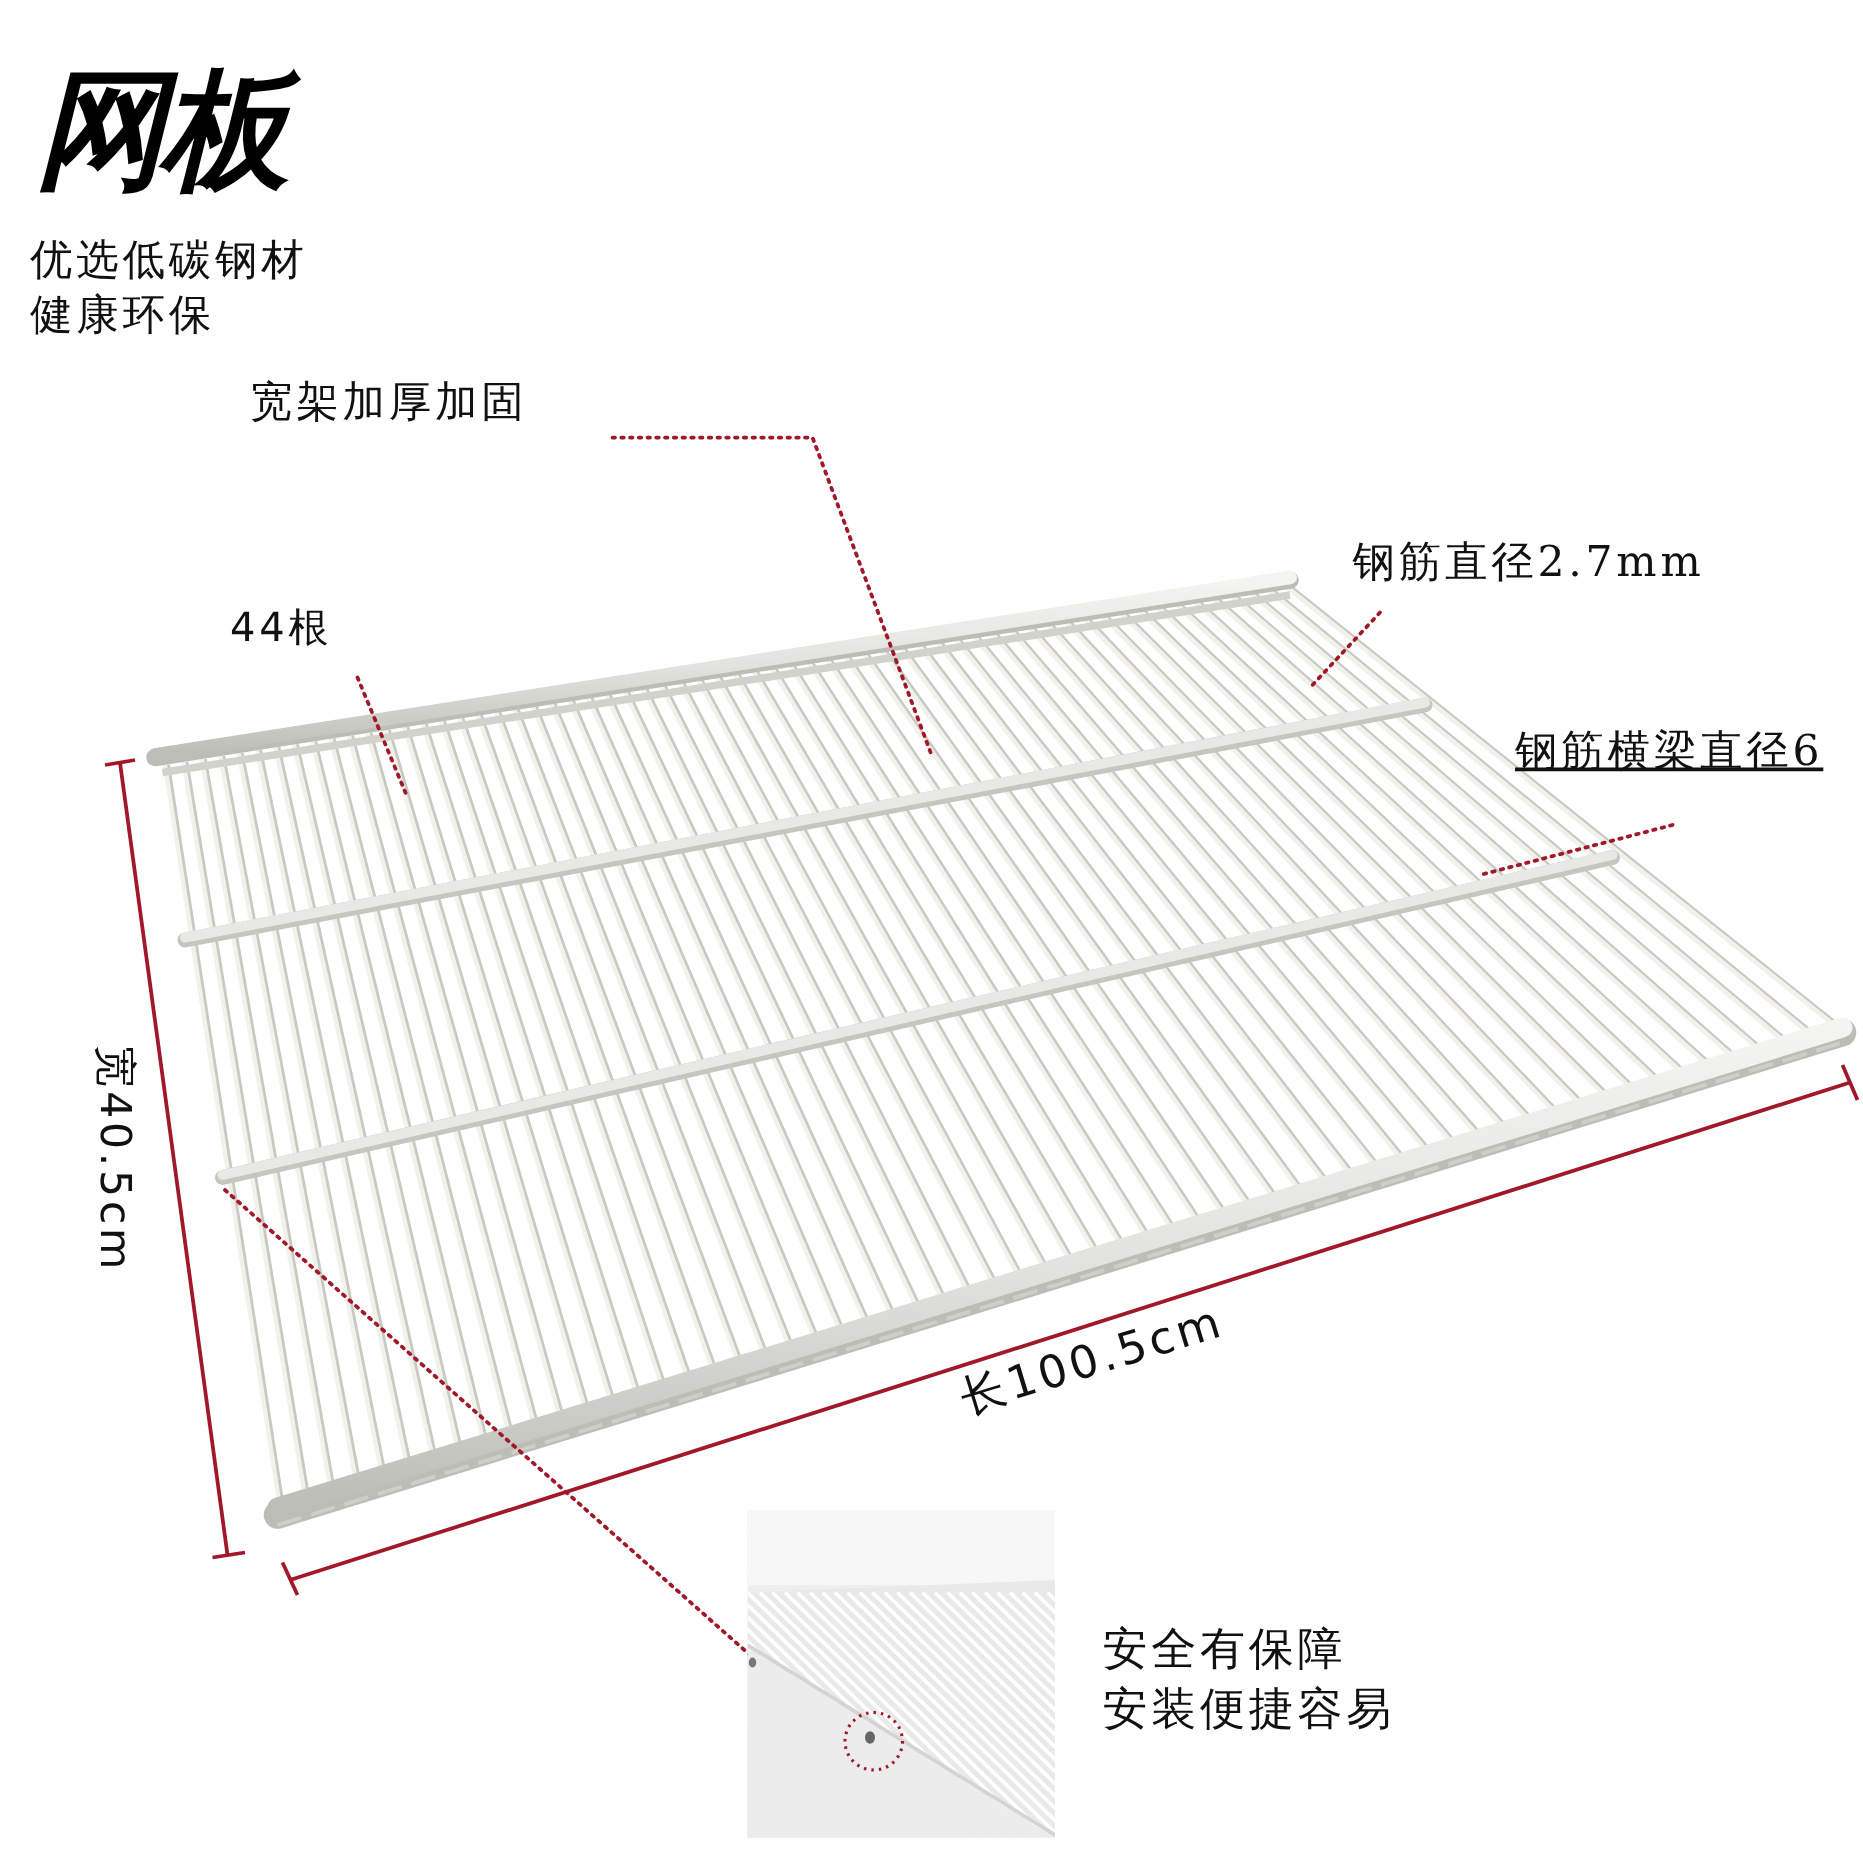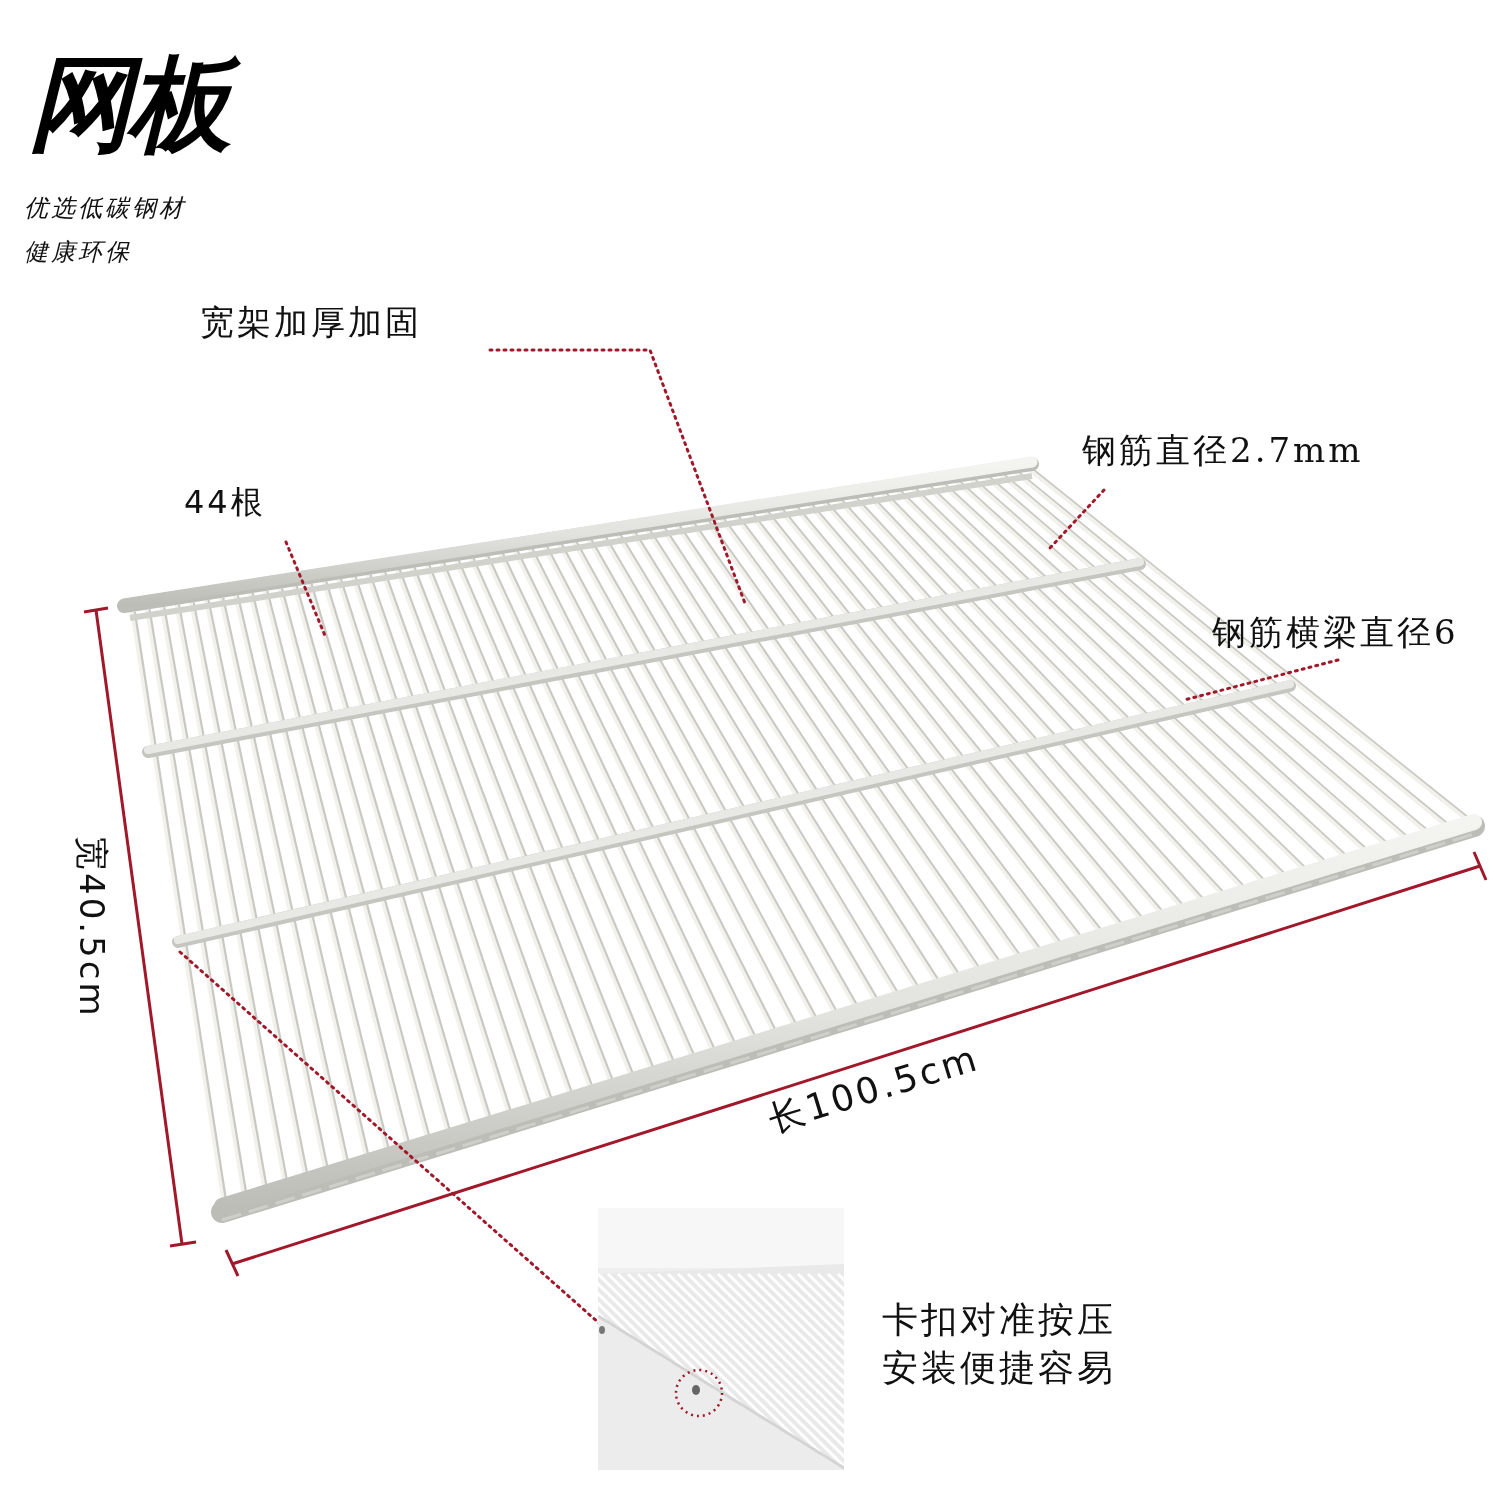--- a/index.html
+++ b/index.html
@@ -2,21 +2,21 @@
 <html><head>
 <meta charset="utf-8">
 <style>
   html, body { margin: 0; padding: 0; background: #ffffff; }
   body { width: 1490px; height: 1490px; position: relative; overflow: hidden;
          font-family: "DejaVu Serif", "Liberation Serif", serif; color: #111; }
   .abs { position: absolute; }
   .title { left: 24px; top: 52px; font-family: "DejaVu Sans", "Liberation Sans", sans-serif;
            font-weight: 900; font-size: 104px; line-height: 1; letter-spacing: -4px;
            transform: skewX(-14deg); transform-origin: left bottom; color: #000; }
-  .subtitle { left: 24px; top: 186px; font-size: 24px; line-height: 44px; letter-spacing: 3px; font-style: italic; }
+  .subtitle { left: 24px; top: 186px; font-size: 34px; line-height: 44px; letter-spacing: 3px; }
   .note { font-size: 34px; line-height: 44px; letter-spacing: 3px; }
   .note-sans { font-family: "DejaVu Sans", "Liberation Sans", sans-serif; }
   svg.canvas { position: absolute; left: 0; top: 0; }
   .inset { left: 598px; top: 1208px; width: 246px; height: 262px; overflow: hidden;
            background: linear-gradient(180deg, #f6f6f6 0%, #eeeeee 25%, #e4e4e4 100%); }
 </style>
 </head>
 <body>
 
 <div class="abs title">网板</div>
@@ -203,21 +203,21 @@
 </svg>
 
 <div class="abs note" style="left:200px; top:300px;">
   <div>宽架加厚加固</div>
 </div>
 
 <div class="abs note note-sans" style="left:184px; top:480px; font-size:32px;text-align:center;">44根</div>
 
 <div class="abs note" style="left:1082px; top:428px;">钢筋直径2.7mm</div>
 
-<div class="abs note" style="left:1212px; top:610px; white-space:nowrap;">钢筋横梁直径6</div>
+<div class="abs note" style="left:1212px; top:579px; white-space:nowrap;text-decoration:underline;">钢筋横梁直径6</div>
 
 <div class="abs note note-sans" style="left:54px; top:1012px; transform-origin:left top; transform: rotate(90deg) translate(-176px,-60px); font-size:34px; white-space:nowrap;">宽40.5cm</div>
 
 <div class="abs note note-sans" style="left:776px; top:1098px; transform: rotate(-17deg); transform-origin:left bottom; font-size:36px; white-space:nowrap;">长100.5cm</div>
 
 <div class="abs inset">
   <svg width="246" height="262" viewBox="0 0 246 262">
     <rect x="0" y="0" width="246" height="60" fill="#f7f7f7"></rect>
     <polygon points="0,66 246,56 246,262 0,262" fill="#e9e9e9"></polygon>
     <g id="inset-rods" stroke="#ffffff" stroke-width="3">
@@ -254,15 +254,15 @@
       </g>
     <polygon points="0,110 246,262 0,262" fill="#ececec"></polygon>
     <line x1="0" y1="108" x2="246" y2="260" stroke="#d4d4d4" stroke-width="3"></line>
     <ellipse cx="4" cy="122" rx="3" ry="4" fill="#777"></ellipse>
     <ellipse cx="98" cy="182" rx="4" ry="5" fill="#666"></ellipse>
     <circle cx="101" cy="185" r="23" fill="none" stroke="#a0182a" stroke-width="2.5" stroke-dasharray="2 4"></circle>
   </svg>
 </div>
 
 <div class="abs note" style="left:882px; top:1296px; font-size:36px; line-height:48px;">
-  <div>卡扣对准按压</div>
+  <div>安全有保障</div>
   <div>安装便捷容易</div>
 </div>
 
 </body></html>

